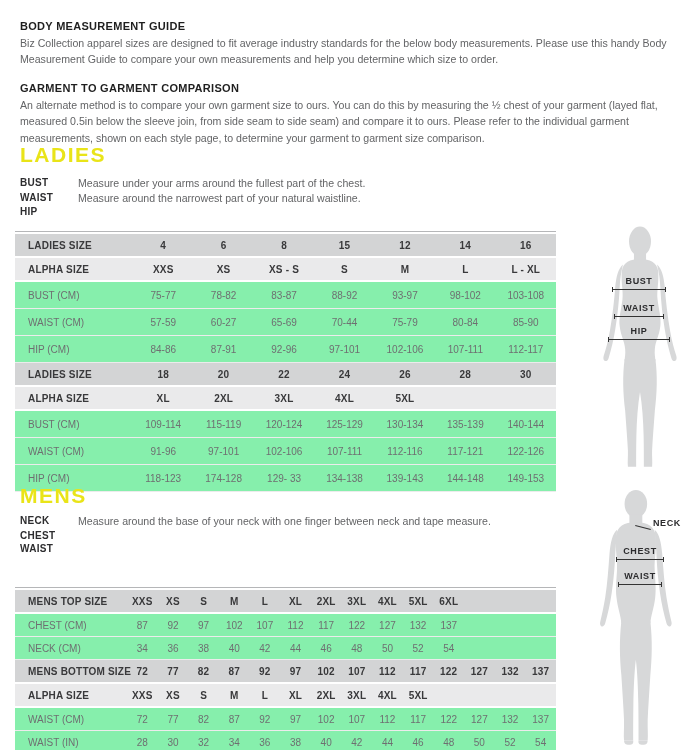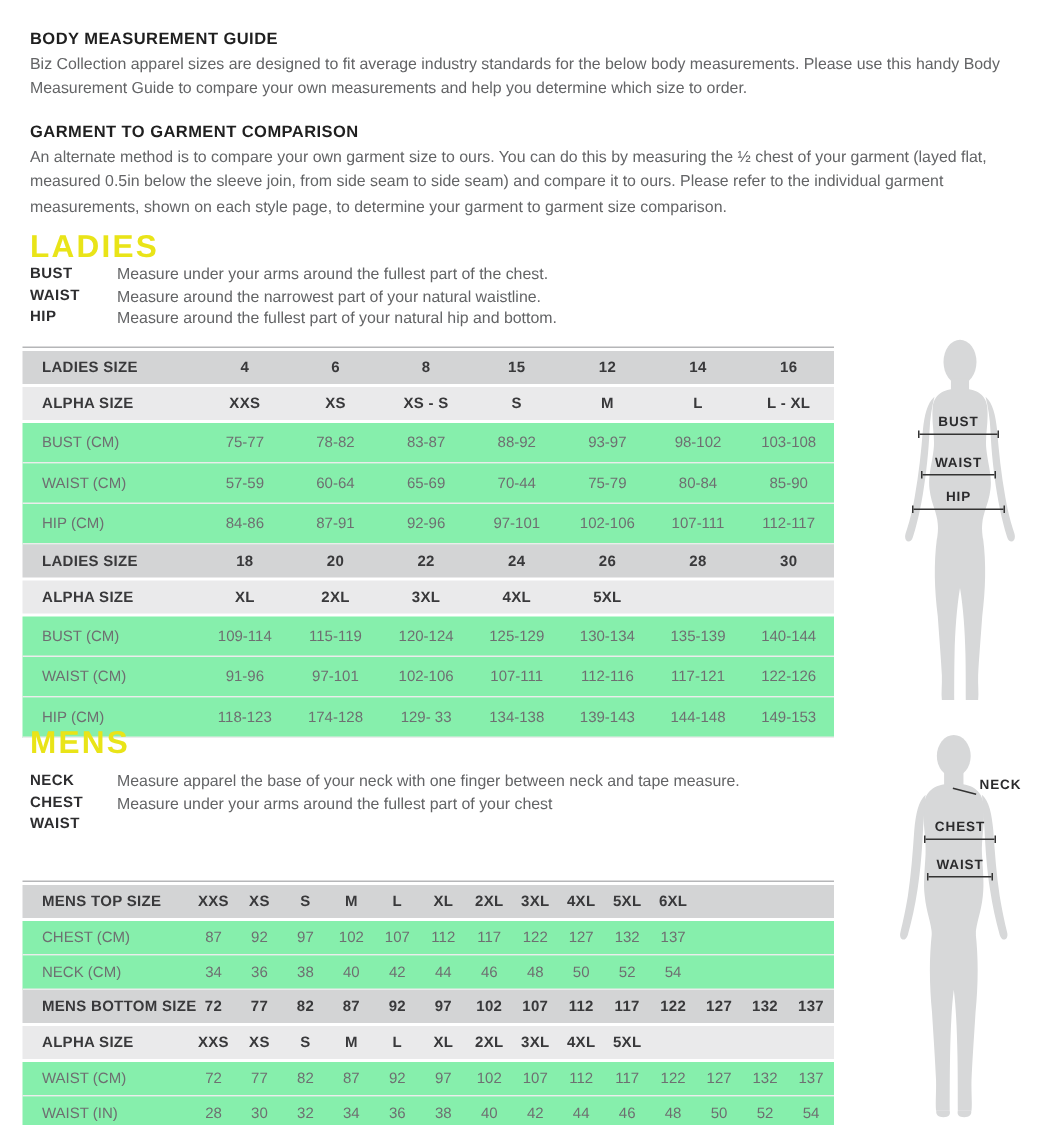--- a/index.html
+++ b/index.html
@@ -5,21 +5,21 @@
   html,body{margin:0;padding:0;background:#fff;}
   .page{position:relative;width:700px;height:750px;background:#fff;overflow:hidden;
         font-family:"Liberation Sans",sans-serif;color:#636466;}
   
   .intro{position:absolute;left:20px;top:20px;width:648px;}
   .intro h3{margin:0 0 3px 0;font-size:11px;letter-spacing:.3px;color:#1f1f1f;font-weight:bold;}
   .intro p{margin:0 0 14px 0;font-size:10.6px;line-height:1.55;color:#636466;}
   
   .sec-head{position:absolute;left:20px;font-size:21px;font-weight:bold;letter-spacing:1.5px;
             color:var(--accent,#e9e418);}
-  .ladies-head{top:153px;}
+  .ladies-head{top:143px;}
   .mens-head{top:484px;}
   
   .defs{position:absolute;left:20px;width:540px;}
   .ladies-defs{top:177px;}
   .mens-defs{top:515px;}
   .def-row{display:grid;grid-template-columns:58px 1fr;margin-bottom:2.5px;}
   .def-term{font-size:10px;font-weight:bold;color:#2d2d2f;letter-spacing:.3px;}
   .def-text{font-size:10.6px;color:#636466;}
   
   .size-table{position:absolute;left:15px;width:541px;border-top:1px solid #b5b6b8;padding-top:2px;}
@@ -67,21 +67,20 @@
       <div class="def-row">
         <div class="def-term">BUST</div>
         <div class="def-text">Measure under your arms around the fullest part of the chest.</div>
       </div>
       <div class="def-row">
         <div class="def-term">WAIST</div>
         <div class="def-text">Measure around the narrowest part of your natural waistline.</div>
       </div>
       <div class="def-row">
         <div class="def-term">HIP</div>
-        <div class="def-text">Measure around the fullest part of your natural hip and bottom.</div>
       </div>
     </div>
   <div class="size-table ladies-table">
       <div class="trow h1">
         <div class="tcell label">LADIES SIZE</div>
         <div class="tcell">4</div>
         <div class="tcell">6</div>
         <div class="tcell">8</div>
         <div class="tcell">15</div>
         <div class="tcell">12</div>
@@ -104,21 +103,21 @@
         <div class="tcell">78-82</div>
         <div class="tcell">83-87</div>
         <div class="tcell">88-92</div>
         <div class="tcell">93-97</div>
         <div class="tcell">98-102</div>
         <div class="tcell">103-108</div>
       </div>
       <div class="trow data">
         <div class="tcell label">WAIST (CM)</div>
         <div class="tcell">57-59</div>
-        <div class="tcell">60-64</div>
+        <div class="tcell">60-27</div>
         <div class="tcell">65-69</div>
         <div class="tcell">70-44</div>
         <div class="tcell">75-79</div>
         <div class="tcell">80-84</div>
         <div class="tcell">85-90</div>
       </div>
       <div class="trow data">
         <div class="tcell label">HIP (CM)</div>
         <div class="tcell">84-86</div>
         <div class="tcell">87-91</div>
@@ -202,25 +201,24 @@
     <div class="m-label" style="left:25px;top:100px;width:60px;">
       <span class="txt">HIP</span>
       <div class="mline" style="width:60px;"></div>
     </div>
   </div>
 
   <div class="sec-head mens-head">MENS</div>
   <div class="defs mens-defs">
       <div class="def-row">
         <div class="def-term">NECK</div>
-        <div class="def-text">Measure apparel the base of your neck with one finger between neck and tape measure.</div>
+        <div class="def-text">Measure around the base of your neck with one finger between neck and tape measure.</div>
       </div>
       <div class="def-row">
         <div class="def-term">CHEST</div>
-        <div class="def-text">Measure under your arms around the fullest part of your chest</div>
       </div>
       <div class="def-row">
         <div class="def-term">WAIST</div>
       </div>
     </div>
   <div class="size-table mens-table">
       <div class="trow h1">
         <div class="tcell label">MENS TOP SIZE</div>
         <div class="tcell">XXS</div>
         <div class="tcell">XS</div>

